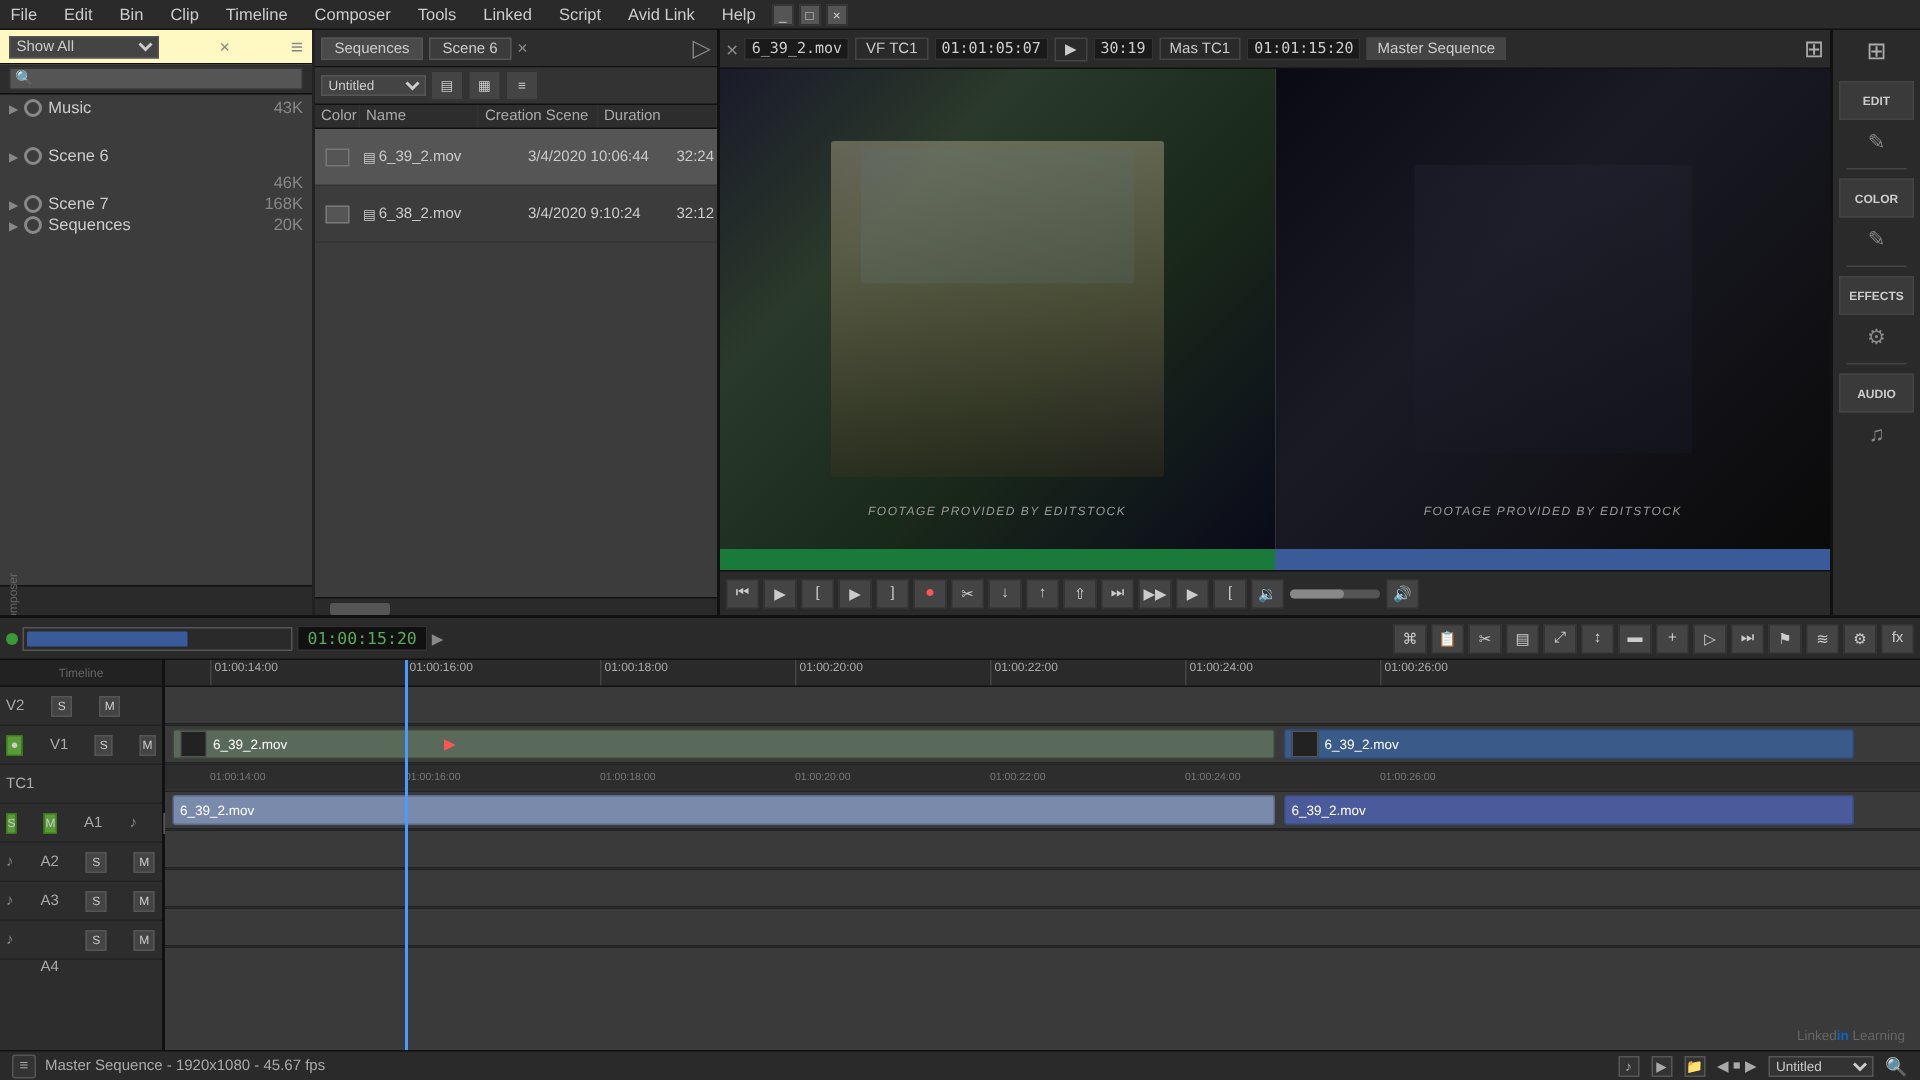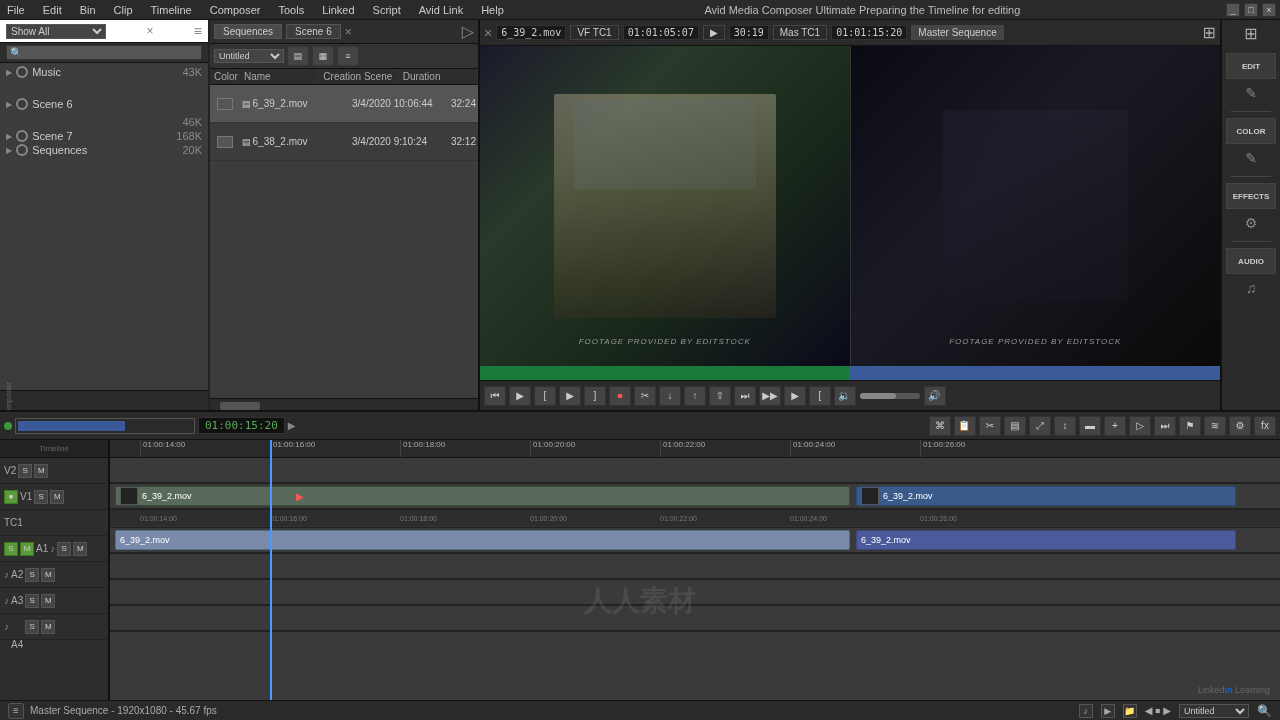--- a/index.html
+++ b/index.html
@@ -8,21 +8,21 @@
     
     .menubar { background: #2a2a2a; height: 20px; display: flex; align-items: center; padding: 0 4px; border-bottom: 1px solid #111; }
     .menubar-title { flex: 1; text-align: center; color: #bbb; font-size: 11px; }
     .menubar-items { display: flex; gap: 12px; font-size: 11px; color: #ccc; }
     .menubar-item { cursor: pointer; padding: 1px 3px; }
     .win-controls { display: flex; gap: 4px; margin-left: 8px; }
     .win-btn { width: 14px; height: 14px; display: flex; align-items: center; justify-content: center; font-size: 9px; background: #555; border: 1px solid #333; cursor: pointer; color: #ccc; }
 
     
     .left-panel { width: 210px; background: #3c3c3c; border-right: 2px solid #222; display: flex; flex-direction: column; }
-    .left-panel-header { background: #ffffff; padding: 3px 6px; display: flex; align-items: center; justify-content: space-between; border-bottom: 1px solid #111; }
+    .left-panel-header { background: #fef9c3; padding: 3px 6px; display: flex; align-items: center; justify-content: space-between; border-bottom: 1px solid #111; }
     .left-panel-header select { background: #444; color: #ccc; border: 1px solid #555; font-size: 10px; width: 100px; }
     .left-panel-search { background: #2d2d2d; padding: 2px 6px; border-bottom: 1px solid #111; display: flex; align-items: center; }
     .left-panel-search input { background: #555; border: 1px solid #333; color: #ccc; width: 100%; font-size: 10px; padding: 1px 3px; }
     .bin-list { flex: 1; overflow-y: auto; padding: 2px 0; }
     .bin-item { display: flex; align-items: center; padding: 1px 6px; gap: 4px; cursor: pointer; }
     .bin-item .reel-icon { width: 12px; height: 12px; border: 2px solid #888; border-radius: 50%; display: inline-block; }
     .left-panel-bottom { height: 20px; background: #2a2a2a; border-top: 1px solid #111; display: flex; align-items: center; padding: 0 4px; }
     .sequences-header { background: #2d2d2d; display: flex; align-items: center; padding: 2px 4px; border-bottom: 1px solid #111; gap: 4px; }
     .sequences-header .tab { background: #3c3c3c; border: 1px solid #555; padding: 1px 8px; font-size: 10px; cursor: pointer; }
     .sequences-header .tab.active { background: #4a4a4a; }
@@ -62,21 +62,21 @@
     .timeline-ruler { height: 18px; background: #2a2a2a; display: flex; align-items: center; border-bottom: 1px solid #111; position: relative; overflow: hidden; }
     .ruler-mark { position: absolute; top: 0; font-size: 8px; color: #aaa; border-left: 1px solid #444; padding-left: 2px; height: 100%; }
     .timeline-playhead { position: absolute; top: 0; bottom: 0; width: 2px; background: #4a9aff; z-index: 10; left: 160px; }
     .track-row { display: flex; height: 26px; border-bottom: 1px solid #222; align-items: center; }
     .track-body { flex: 1; height: 100%; position: relative; }
     .clip { position: absolute; top: 2px; bottom: 2px; border-radius: 2px; display: flex; align-items: center; padding: 0 4px; font-size: 9px; color: #fff; overflow: hidden; white-space: nowrap; }
     .clip.video { background: #5a7a5a; border: 1px solid #3a5a3a; }
     .clip.video-blue { background: #3a5a8a; border: 1px solid #2a4a7a; }
     .clip.audio { background: #7a7a9a; border: 1px solid #5a5a7a; }
     .clip.audio-blue { background: #4a4a9a; border: 1px solid #3a3a8a; }
-    .track-side { height: 26px; display: flex; align-items: center; padding: 0 4px; border-bottom: 1px solid #222; gap: 2px; font-size: 10px; color: #aaa; }
+    .track-side { height: 26px; display: flex; align-items: center; padding: 0 4px; border-bottom: 1px solid #222; gap: 18px; font-size: 10px; color: #aaa; }
     .track-btn { width: 14px; height: 14px; border: 1px solid #555; background: #444; display: flex; align-items: center; justify-content: center; font-size: 8px; cursor: pointer; color: #ccc; }
     .track-btn.active { background: #5a9a3a; border-color: #3a7a1a; }
 
     
     .statusbar { position: absolute; bottom: 0; left: 0; right: 0; height: 20px; background: #2a2a2a; border-top: 1px solid #111; display: flex; align-items: center; padding: 0 8px; gap: 8px; font-size: 10px; color: #aaa; }
     .statusbar-left { flex: 1; }
     .statusbar-right { display: flex; gap: 8px; align-items: center; }
     .tc-small { background: #1a1a1a; border: 1px solid #333; padding: 1px 4px; font-size: 10px; color: #ccc; font-family: monospace; }
     .monitor-header-btn { background: #2a2a2a; border: 1px solid #444; padding: 1px 6px; font-size: 10px; color: #ccc; cursor: pointer; }
     .monitor-header-btn.active { background: #444; }
@@ -108,21 +108,20 @@
       <span class="menubar-item">Bin</span>
       <span class="menubar-item">Clip</span>
       <span class="menubar-item">Timeline</span>
       <span class="menubar-item">Composer</span>
       <span class="menubar-item">Tools</span>
       <span class="menubar-item">Linked</span>
       <span class="menubar-item">Script</span>
       <span class="menubar-item">Avid Link</span>
       <span class="menubar-item">Help</span>
     </div>
-    <div class="menubar-title">Avid Media Composer Ultimate Preparing the Timeline for editing</div>
     <div class="win-controls">
       <div class="win-btn">_</div>
       <div class="win-btn">□</div>
       <div class="win-btn">×</div>
     </div>
   </div>
 
   <div class="top-panels">
 
     <div class="left-panel">
@@ -477,21 +476,18 @@
         <span style="cursor:pointer;">⏹</span>
         <span style="cursor:pointer;">▶</span>
       </div>
       <select style="background:#333; border:1px solid #555; color:#ccc; font-size:9px; width:70px;">
         <option>Untitled</option>
       </select>
       <span style="cursor:pointer; font-size:12px;">🔍</span>
     </div>
   </div>
 
-  <div style="position:absolute; bottom:100px; left:50%; transform:translateX(-50%); text-align:center; pointer-events:none; opacity:0.15;">
-    <div style="font-size:28px; font-weight:bold; color:#aaa;">人人素材</div>
-  </div>
 
   <div style="position:absolute; bottom:25px; right:10px; font-size:9px; color:#666;">
     <span>Linked</span><span style="color:#0a66c2; font-weight:bold;">in</span> <span>Learning</span>
   </div>
 
 </div>
 
 </body></html>

